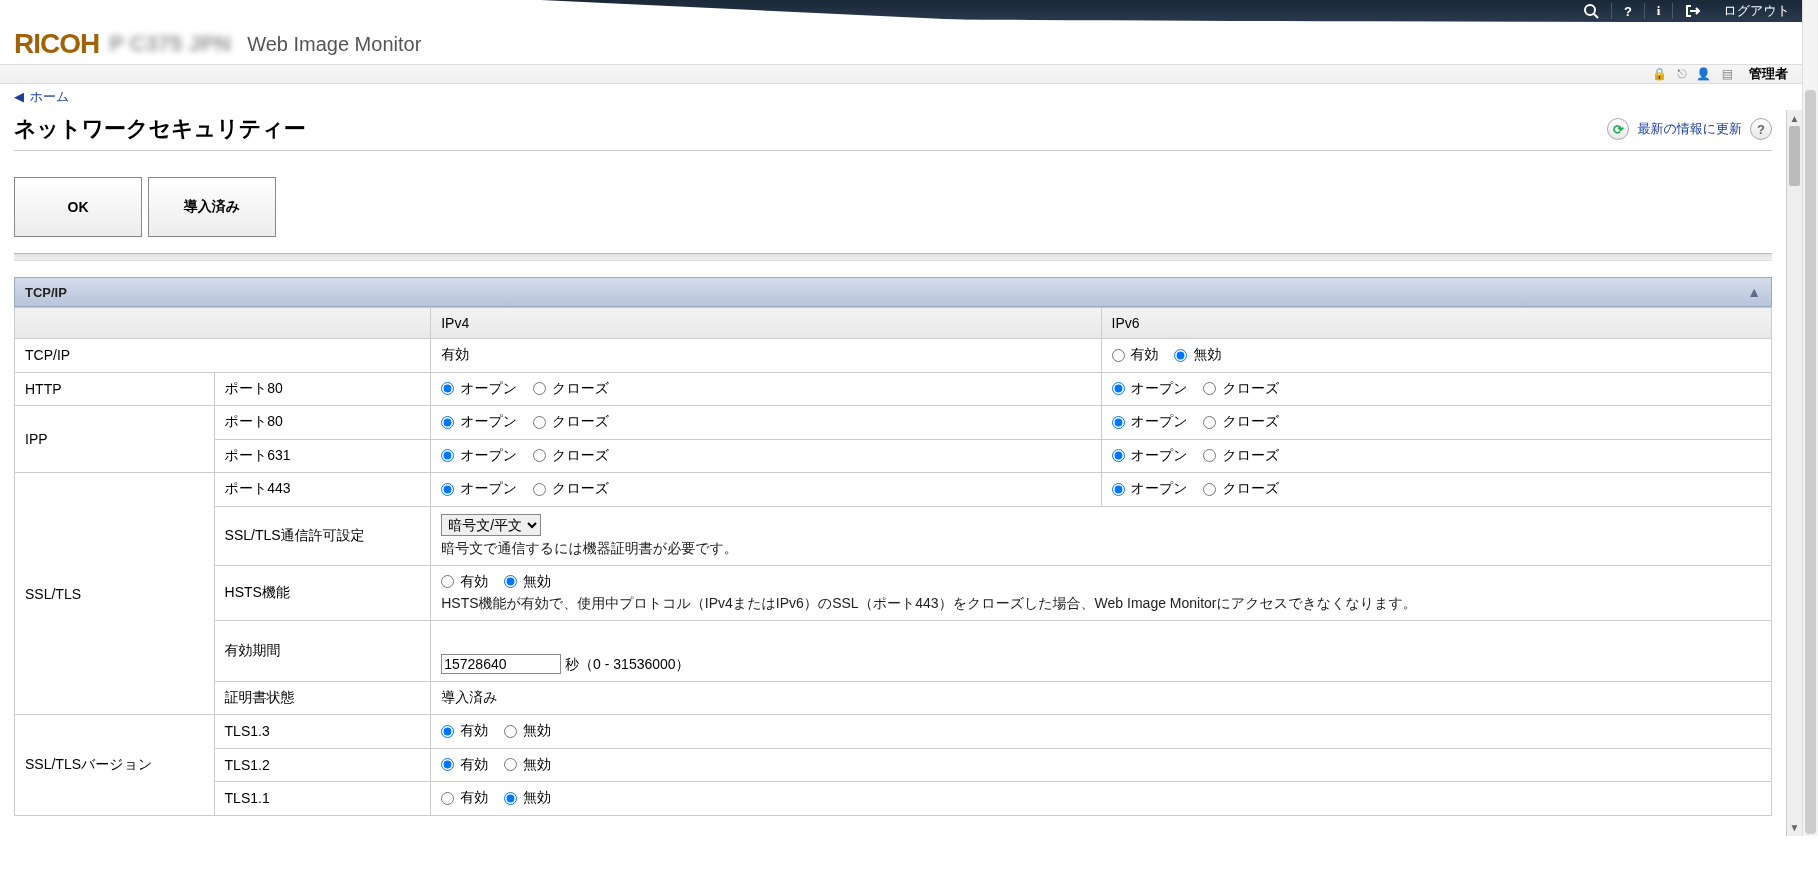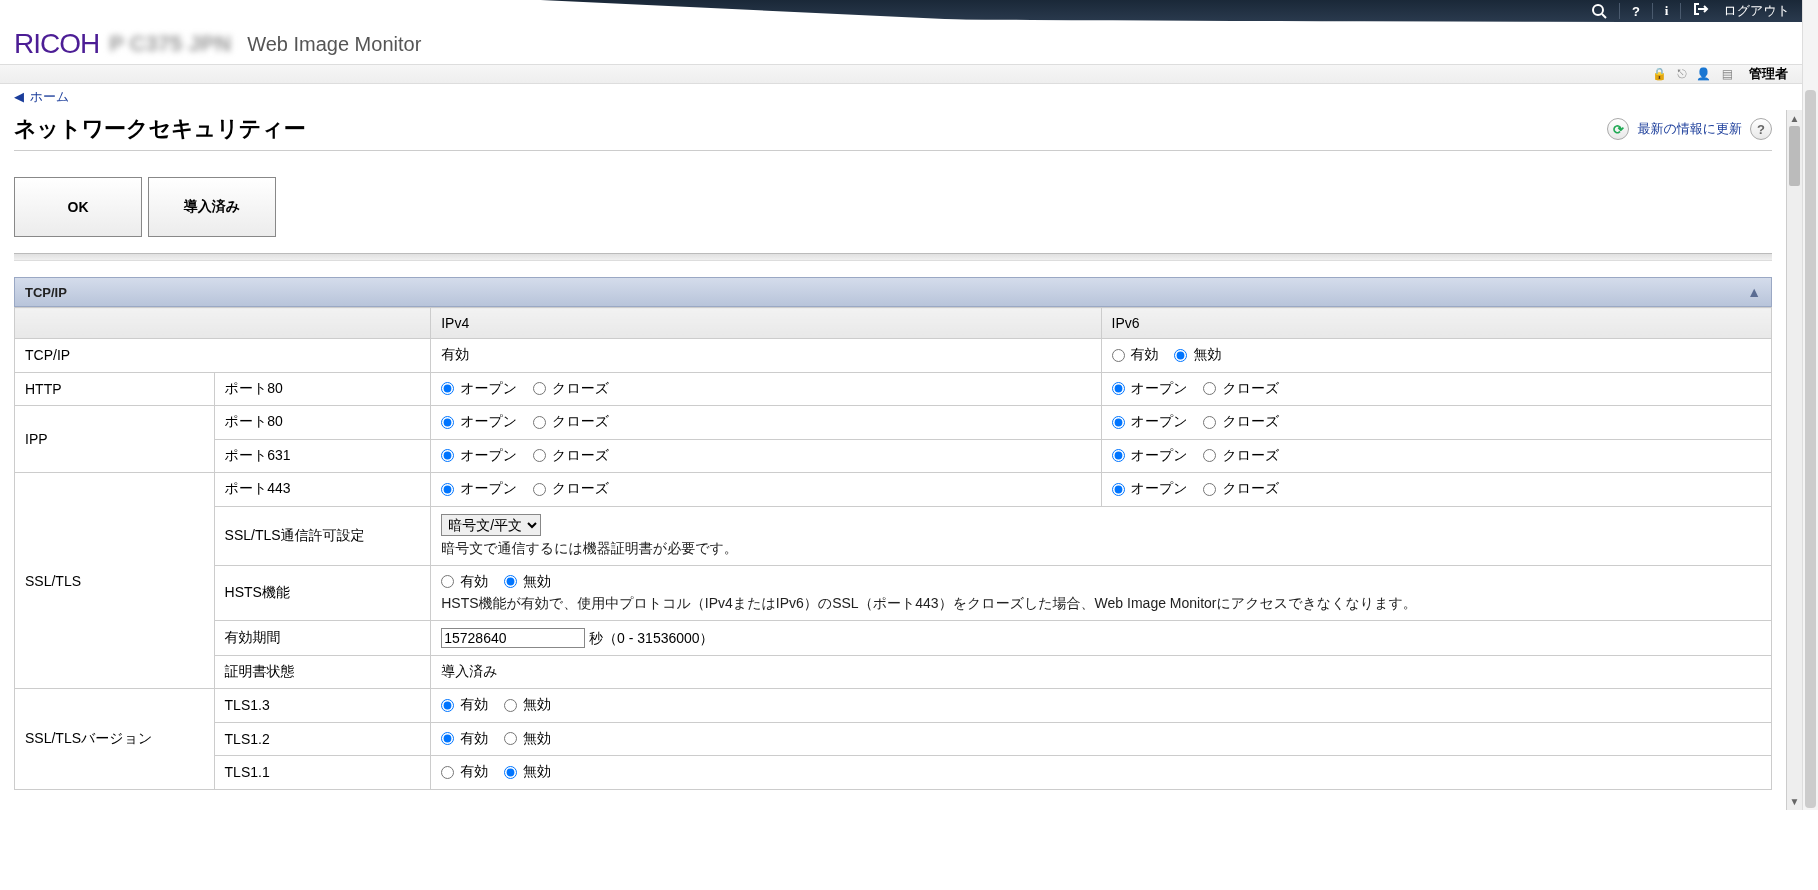--- a/index.html
+++ b/index.html
@@ -2,23 +2,23 @@
 <html><head>
 <meta charset="utf-8">
 <style>
 * { box-sizing: border-box; margin: 0; padding: 0; }
 body { font-family: Arial, "Meiryo", sans-serif; font-size: 13px; color: #000; background: #fff; }
 .topbar { position: relative; height: 22px; background: #fff; }
 .topbar-curve { position: absolute; right: 0; top: 0; height: 22px; width: 100%; background: linear-gradient(to bottom, #1a2838, #2a3a4e); clip-path: polygon(30% 0, 100% 0, 100% 100%, 56% 100%); border-bottom-left-radius: 100% 100%; }
 .topbar-actions { position: absolute; right: 12px; top: 0; height: 22px; display: flex; align-items: center; color: #fff; font-size: 13px; }
 .topbar-sep { width: 1px; height: 16px; background: #4a5a6e; margin: 0 12px; }
 .topbar-icon { display: inline-flex; align-items: center; justify-content: center; cursor: pointer; }
-.topbar-logout { display: flex; gap: 14px; cursor: pointer; }
+.topbar-logout { display: flex; align-items: center; gap: 22px; cursor: pointer; }
 .branding { display: flex; align-items: center; padding: 6px 14px 4px; gap: 10px; }
-.brand-logo { font-family: Arial, sans-serif; font-weight: 400; font-size: 28px; color: #4c1d95; letter-spacing: -1px; }
+.brand-logo { font-family: Arial, sans-serif; font-weight: 700; font-size: 28px; color: #a16207; letter-spacing: -1px; }
 .brand-model { font-size: 22px; font-weight: 700; color: #999; filter: blur(3px); }
 .brand-app { font-size: 20px; color: #555; margin-left: 6px; }
 .subheader { height: 20px; border-top: 1px solid #ddd; border-bottom: 1px solid #ddd; background: linear-gradient(#f6f6f6,#eee); display: flex; justify-content: flex-end; align-items: center; padding: 0 14px; gap: 10px; color: #888; }
 .subheader .mini-icon { font-size: 12px; }
 .subheader .admin-label { color: #000; font-weight: 700; padding-left: 6px; }
 .breadcrumb { padding: 4px 14px; font-size: 13px; }
 .breadcrumb a { color: #1a3c9a; text-decoration: none; }
 .breadcrumb .chev { color: #1a3c9a; margin-right: 2px; }
 .content-wrapper { display: flex; }
 .main-area { flex: 1; padding: 0 14px 20px; }
@@ -33,21 +33,21 @@
 .hr-band { height: 8px; background: linear-gradient(#e0e0e0,#f0f0f0); border-top: 1px solid #bbb; border-bottom: 1px solid #ddd; margin-bottom: 16px; }
 .section-header { display: flex; align-items: center; justify-content: space-between; background: linear-gradient(#d4dceb,#b8c4da); border: 1px solid #9aa8c4; padding: 6px 10px; font-weight: 700; color: #222; }
 .section-header .collapse-arrow { color: #5a6c92; font-size: 14px; cursor: pointer; }
 table.settings { width: 100%; border-collapse: collapse; margin-top: 0; }
 table.settings td, table.settings th { border: 1px solid #ccc; padding: 7px 10px; text-align: left; vertical-align: middle; font-size: 14px; }
 table.settings thead th { background: linear-gradient(#f2f2f2,#e8e8e8); font-weight: 400; }
 table.settings thead th:first-child { background: linear-gradient(#f2f2f2,#e8e8e8); }
 .radio-set { display: inline-flex; align-items: center; gap: 4px; margin-right: 12px; }
 .radio-set input { margin-right: 2px; }
 select, input[type="text"] { font-size: 14px; padding: 1px 2px; border: 1px solid #888; }
-input[type="text"] { width: 144px; }
+input[type="text"] { width: 120px; margin-top: 26px; }
 .note { font-size: 14px; color: #222; margin-top: 4px; }
 .scrollbar { width: 16px; background: #eee; border-left: 1px solid #ccc; position: relative; }
 .scrollbar .thumb { position: absolute; top: 16px; left: 2px; right: 2px; height: 60px; background: #bbb; border-radius: 2px; }
 .scrollbar .arrow { position: absolute; left: 0; right: 0; height: 16px; display: flex; align-items: center; justify-content: center; color: #666; font-size: 10px; }
 .scrollbar .arrow.up { top: 0; }
 .scrollbar .arrow.down { bottom: 0; }
 .outer-scrollbar { width: 16px; background: #f4f4f4; border-left: 1px solid #ddd; position: relative; }
 .outer-scrollbar .thumb { position: absolute; top: 90px; left: 2px; right: 2px; bottom: 2px; background: #ccc; border-radius: 4px; }
 .layout { display: flex; }
 .layout-main { flex: 1; }

